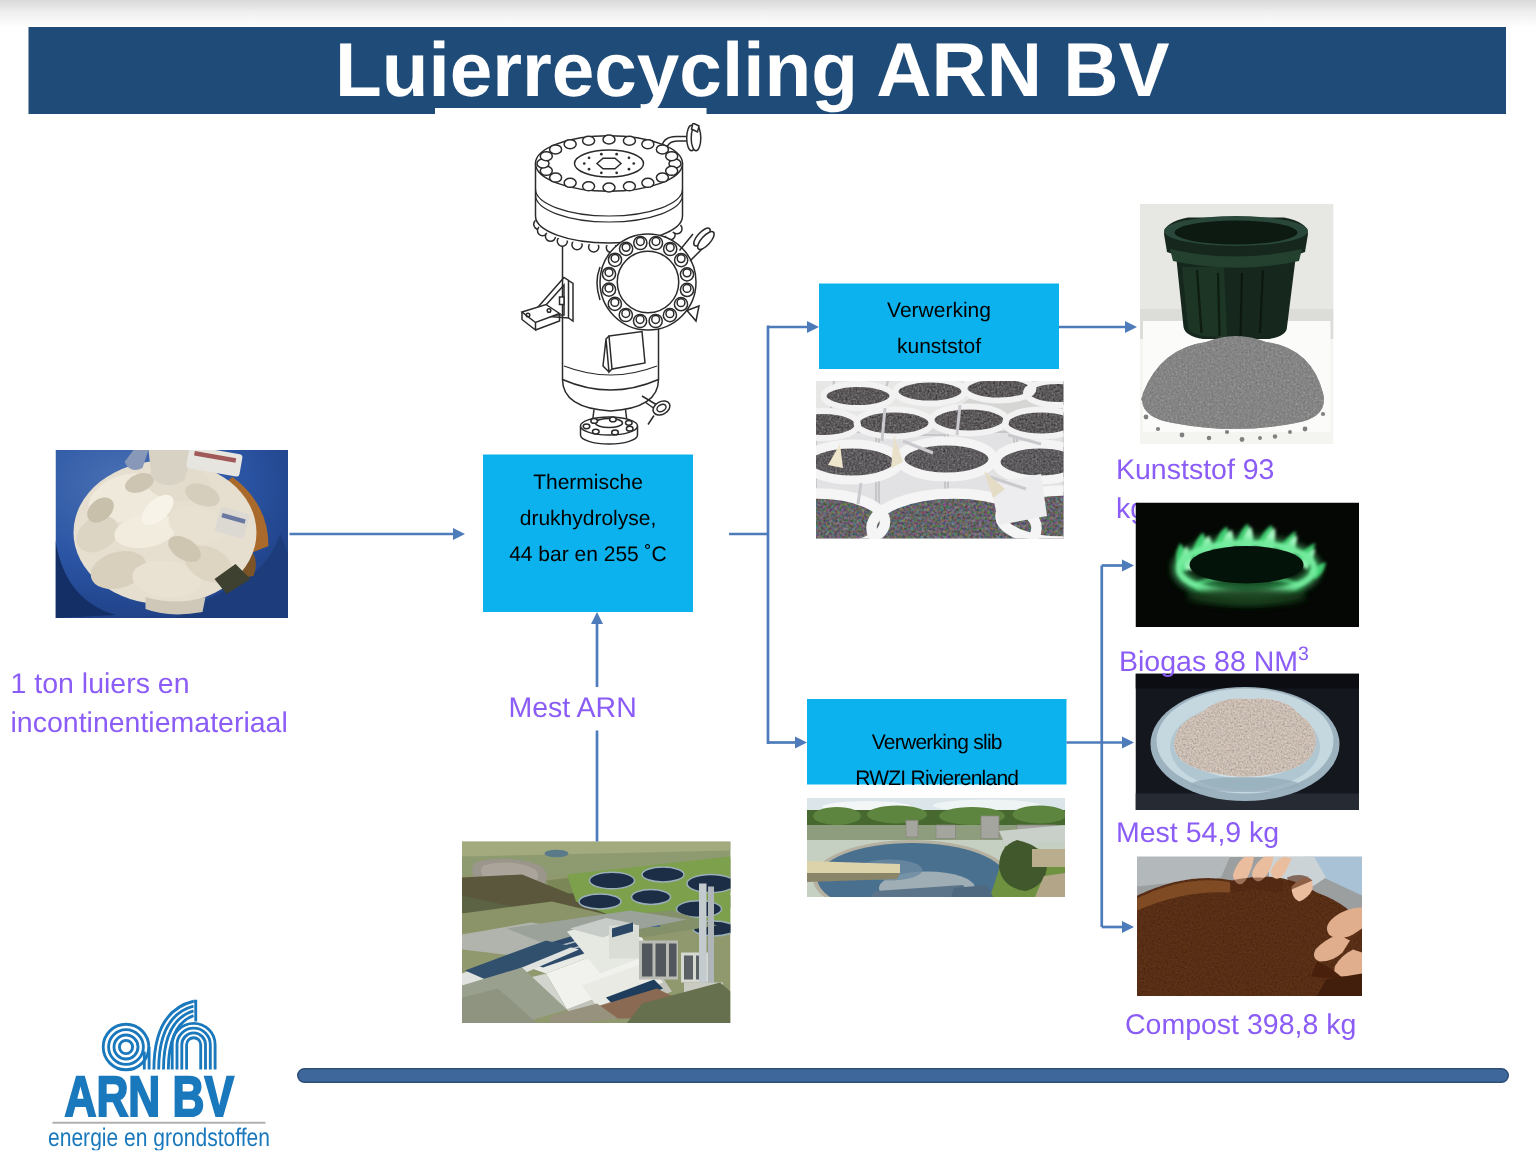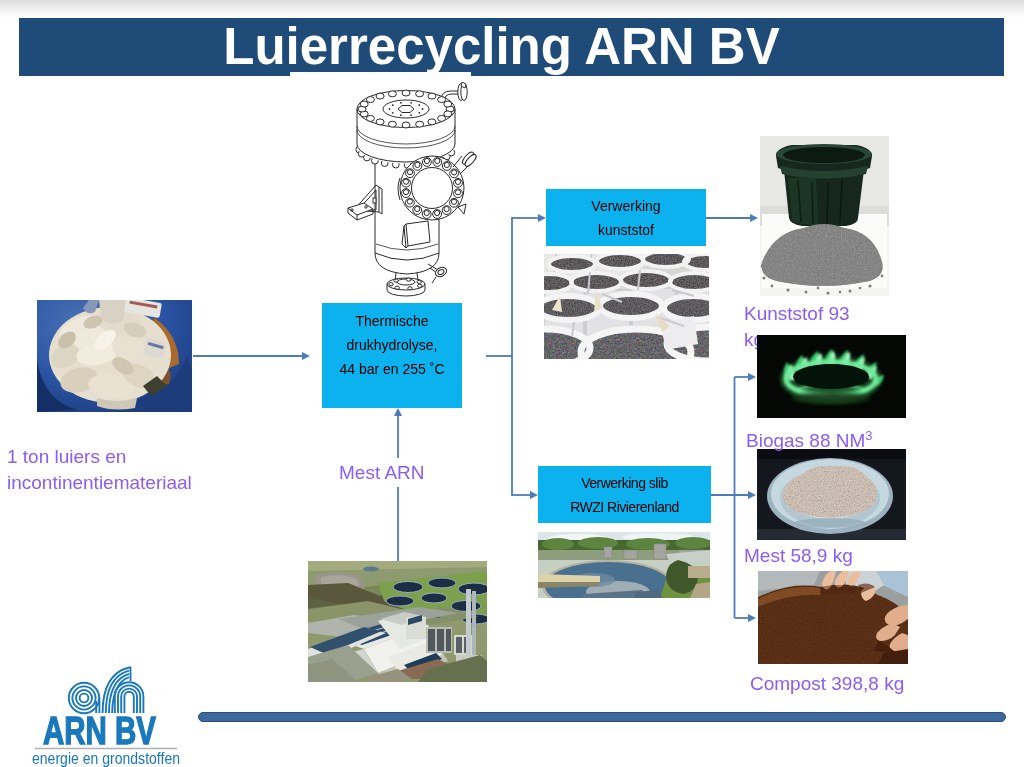--- a/index.html
+++ b/index.html
@@ -536,27 +536,27 @@
       <path d="M66,142 L88,139 L90,160 L68,164 Z"></path>
       <path d="M66,142 L64,144 L66,166 L68,164 M64,144 L62,162 L66,166" fill="none"></path>
 
       <rect x="33" y="116" width="3" height="5"></rect>
     </g>
   </svg>
 
   <div class="abs cap" style="left:7px;top:420px;width:220px;margin-top:24px;">1 ton luiers en<br>incontinentiemateriaal</div>
   <div class="abs cap" style="left:744px;top:301px;width:160px;">Kunststof 93<br>kg</div>
   <div class="abs cap" style="left:746px;top:423px;width:160px;">Biogas 88 NM<sup style="font-size:13px;">3</sup></div>
-  <div class="abs cap" style="left:744px;top:543px;width:160px;">Mest 58,9 kg</div>
+  <div class="abs cap" style="left:744px;top:543px;width:160px;">Mest 54,9 kg</div>
   <div class="abs cap" style="left:750px;top:671px;width:160px;">Compost 398,8 kg</div>
   <div class="abs cap" style="left:339px;top:460px;width:120px;">Mest ARN</div>
 
   <div class="abs cyanbox" style="left:322px;top:303px;width:140px;height:105px;padding-top:6px;box-sizing:border-box;">Thermische<br>drukhydrolyse,<br>44 bar en 255 ˚C</div>
   <div class="abs cyanbox" style="left:546px;top:189px;width:160px;height:57px;padding-top:5px;box-sizing:border-box;">Verwerking<br>kunststof</div>
-  <div class="abs cyanbox" style="left:538px;top:466px;width:173px;height:57px;padding-top:5px;box-sizing:border-box;letter-spacing:-0.5px;">Verwerking slib<br>RWZI Rivierenland</div>
+  <div class="abs cyanbox" style="left:538px;top:466px;width:173px;height:57px;padding-top:16px;box-sizing:border-box;letter-spacing:-0.5px;">Verwerking slib<br>RWZI Rivierenland</div>
 
   <svg class="abs" width="1024" height="767" viewBox="0 0 1024 767" style="left:0;top:0;pointer-events:none;">
     <g stroke="#4e7cba" stroke-width="1.8" fill="none">
       <line x1="193" y1="356" x2="302" y2="356"></line>
       <line x1="486" y1="356" x2="512" y2="356"></line>
       <line x1="512" y1="217" x2="512" y2="496"></line>
       <line x1="512" y1="218" x2="539" y2="218"></line>
       <line x1="512" y1="495" x2="531" y2="495"></line>
       <line x1="706" y1="218" x2="751" y2="218"></line>
       <line x1="711" y1="495" x2="749" y2="495"></line>

